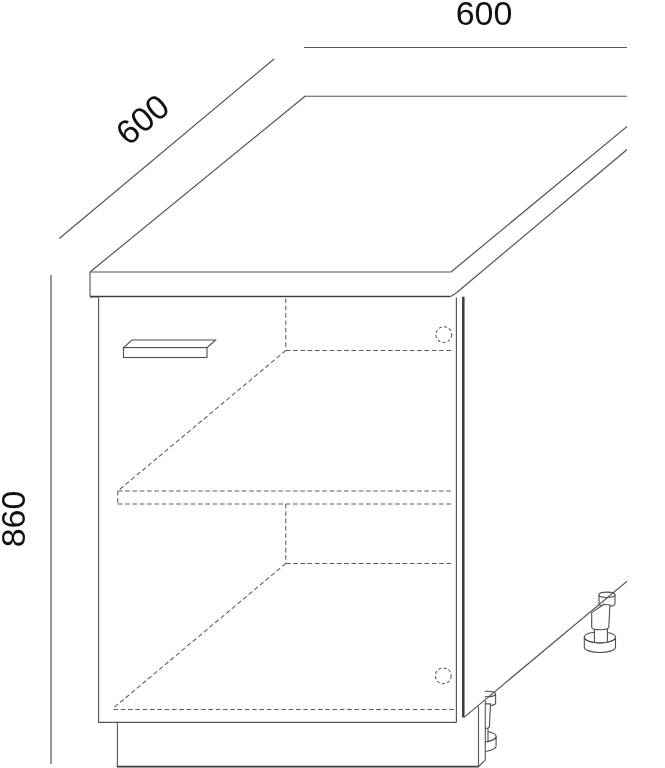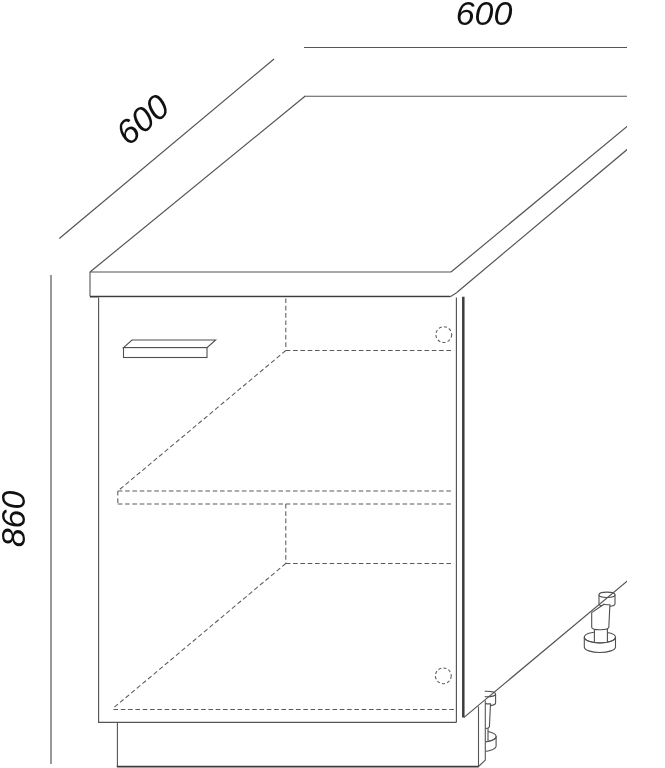--- a/index.html
+++ b/index.html
@@ -1,16 +1,16 @@
 <!DOCTYPE html>
 <html><head>
 <meta charset="utf-8">
 <style>
   html,body{margin:0;padding:0;background:#ffffff;}
-  .wrap{width:627px;height:768px;overflow:hidden;background:#fff;font-style:italic;}
+  .wrap{width:627px;height:768px;overflow:hidden;background:#fff;}
   text{font-family:"Liberation Sans",sans-serif;fill:#111;}
 </style>
 </head>
 <body>
 <div class="wrap">
 <svg width="665" height="768" viewBox="0 0 665 768" xmlns="http://www.w3.org/2000/svg">
 
   <rect x="0" y="0" width="665" height="768" fill="#ffffff"></rect>
 
   <line x1="304" y1="47.5" x2="665" y2="47.5" stroke="#555" stroke-width="1.2"></line>

